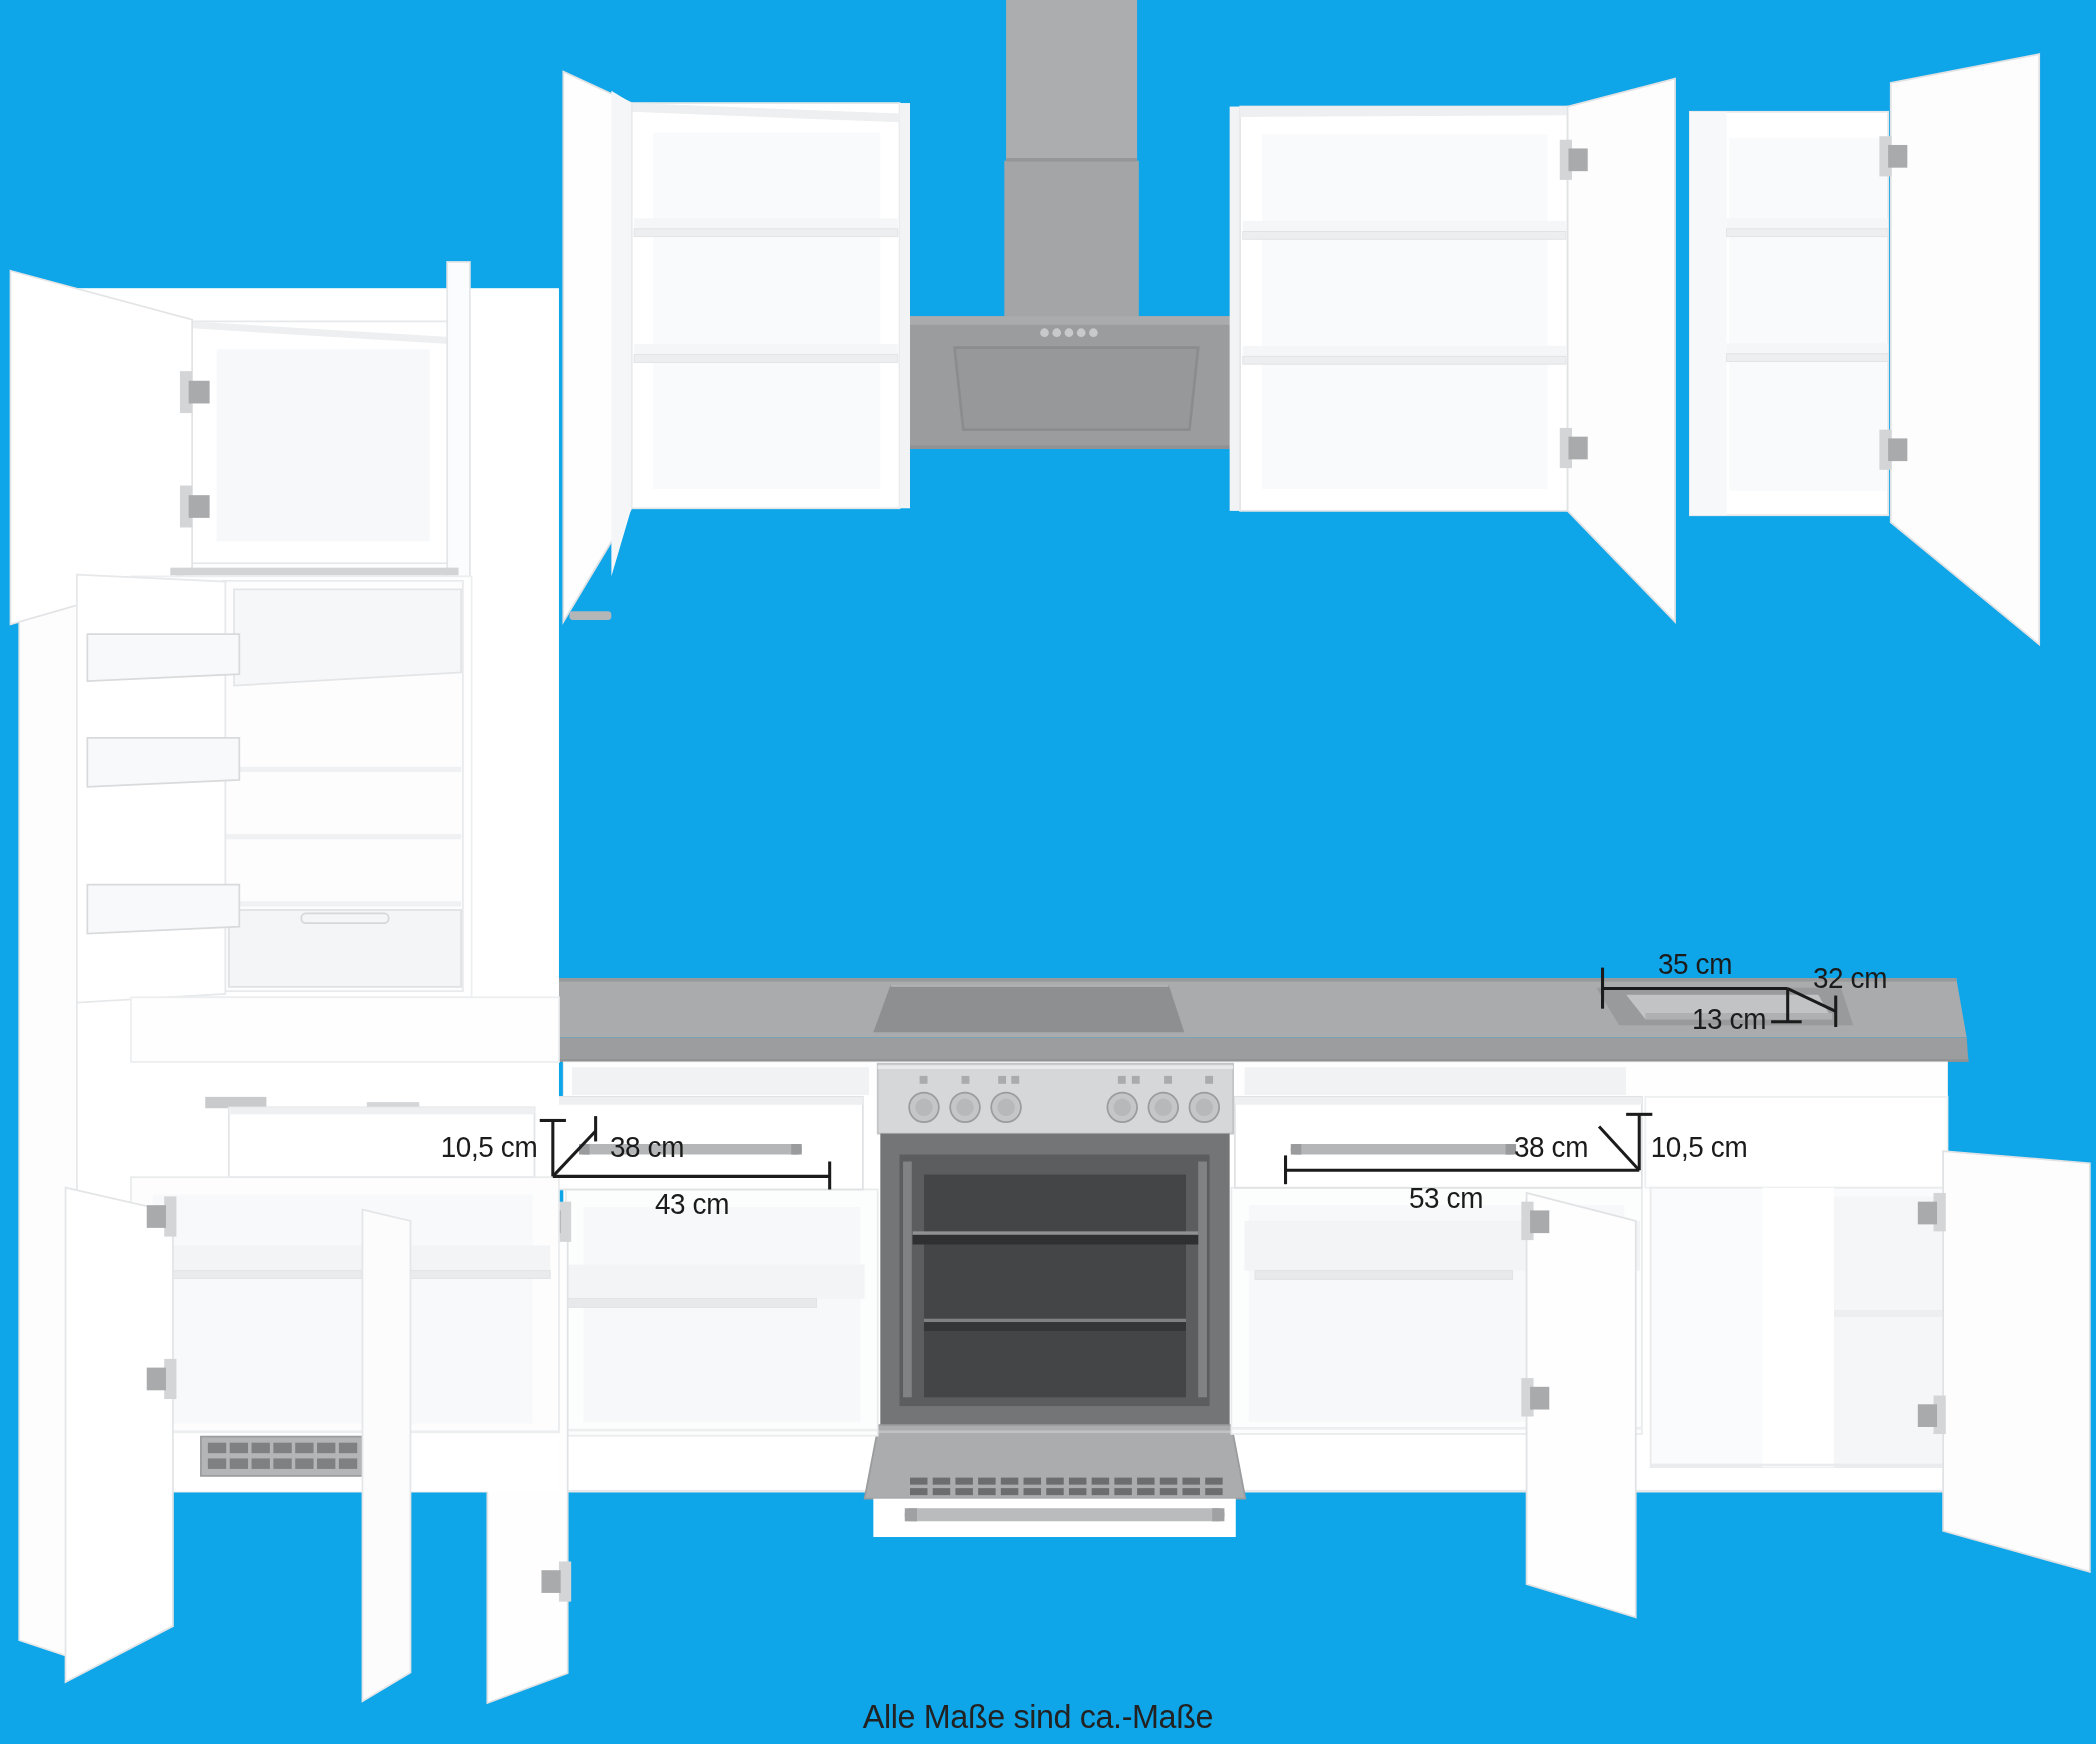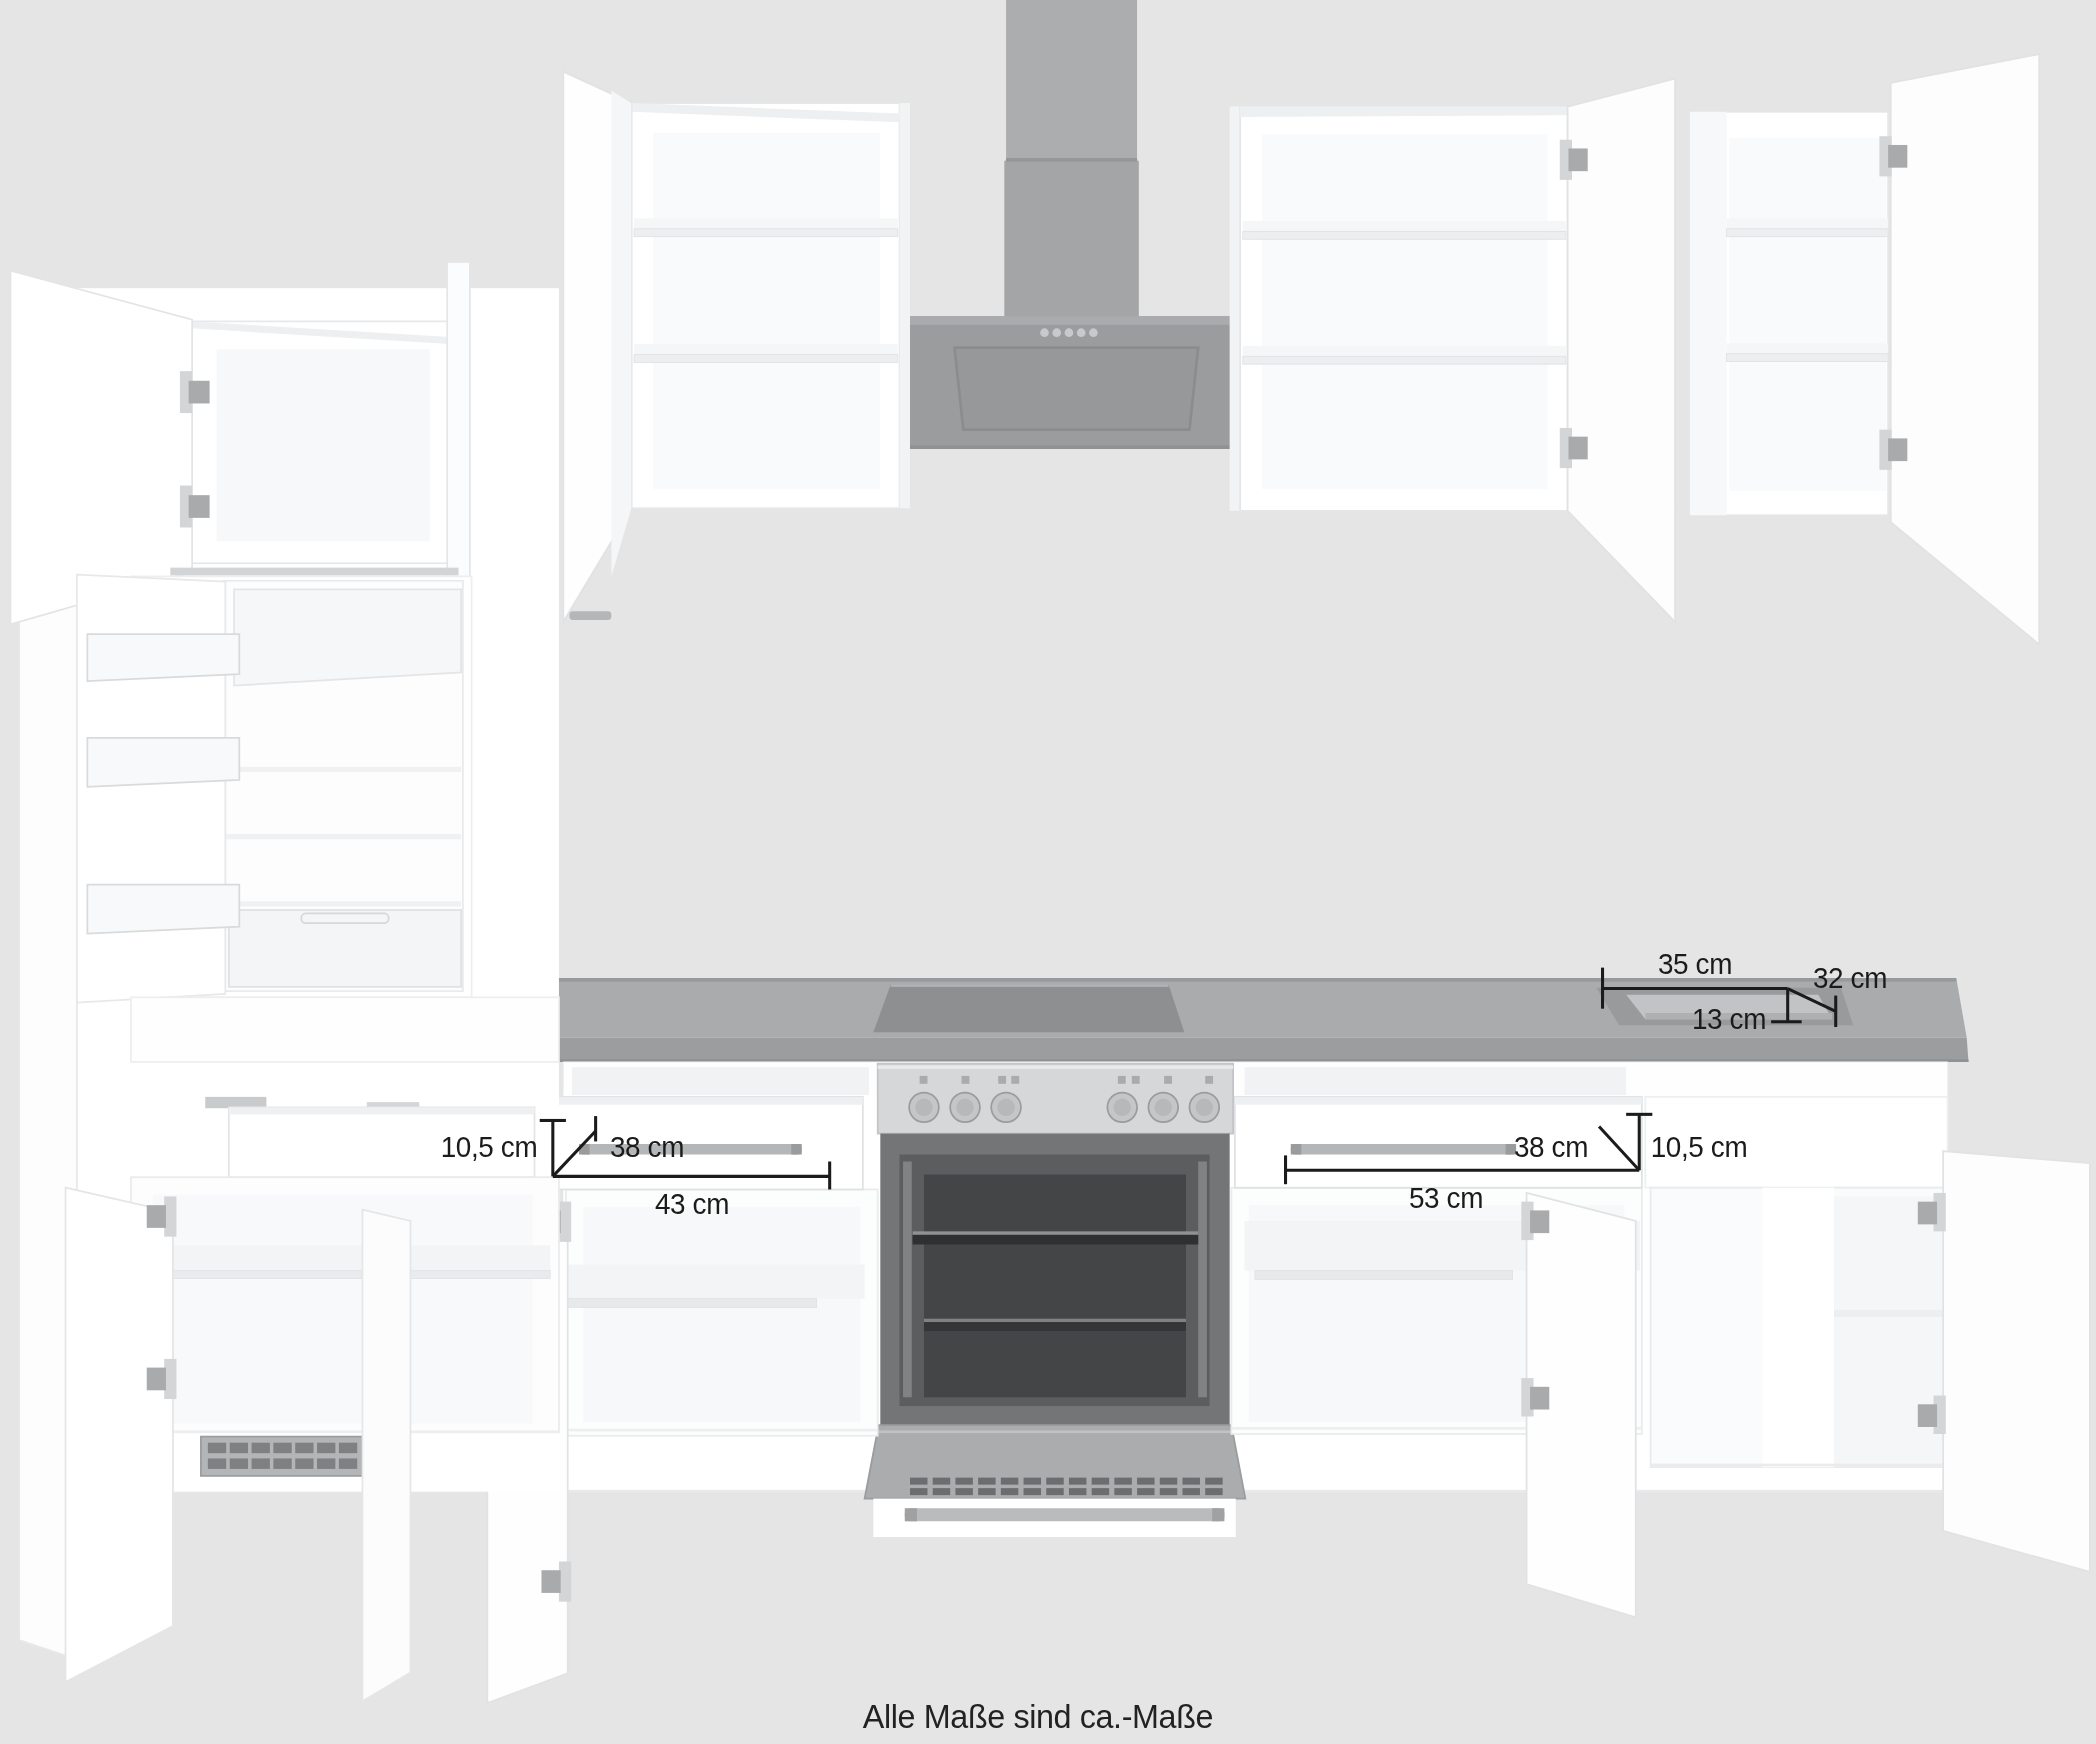--- a/index.html
+++ b/index.html
@@ -1,16 +1,16 @@
 <!DOCTYPE html>
 <html style="font-size:14px"><head>
 <meta charset="utf-8">
 <style>
   html,body{margin:0;padding:0;background:#ffffff;}
-  #stage{position:relative;width:2096px;height:1744px;background:#e5e5e5;overflow:hidden;
+  #stage{position:relative;width:2096px;height:1744px;background:#0ea5e9;overflow:hidden;
          font-family:"Liberation Sans",sans-serif;}
   #stage svg{position:absolute;left:0;top:0;}
   .dim{position:absolute;transform:translate(-50%,-50%) scaleX(.93);white-space:nowrap;
        font-size:30px;color:#1b1b1b;letter-spacing:-0.4px;}
   .caption{position:absolute;transform:translate(-50%,-50%) scaleX(.95);white-space:nowrap;
        font-size:34px;color:#222;letter-spacing:-0.4px;}
 </style>
 </head>
 <body>
 

